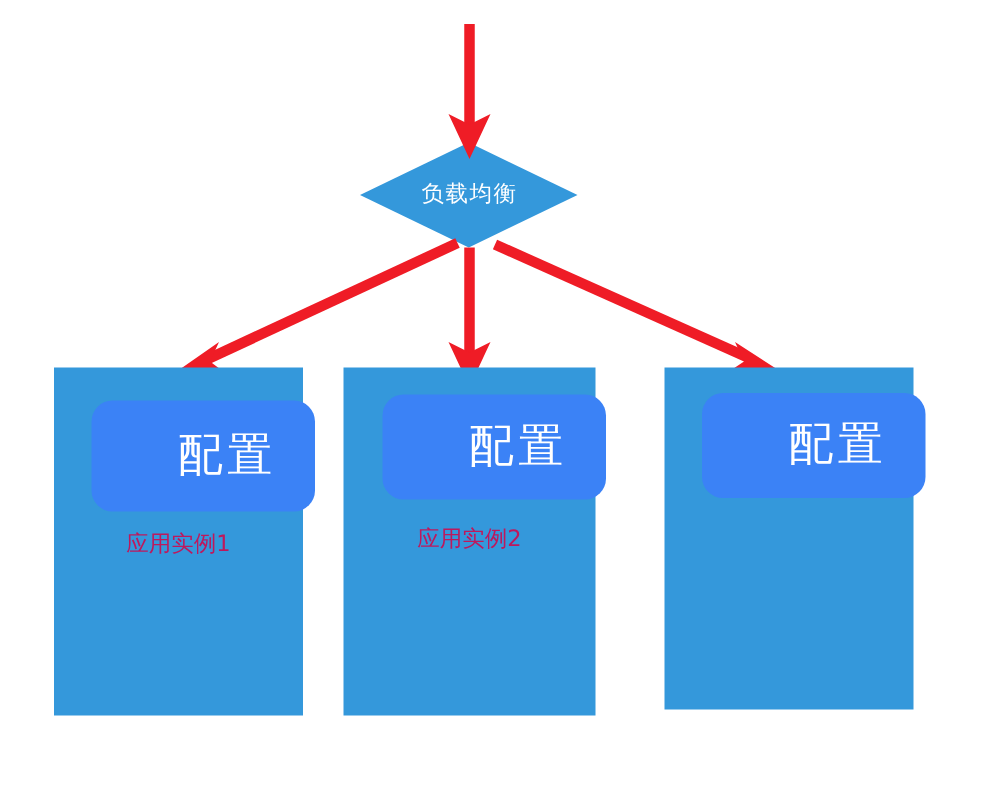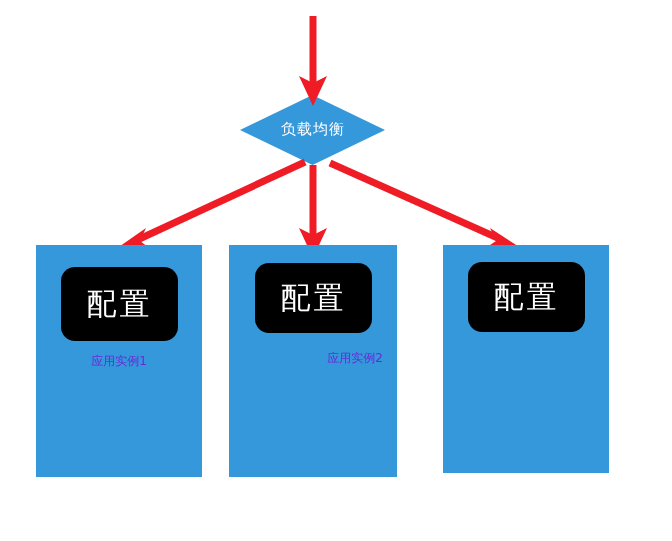--- a/index.html
+++ b/index.html
@@ -27,37 +27,38 @@
     top: 0;
     width: 672px;
     height: 541px;
   }
   .instance-box {
     position: absolute;
     background: #3498db;
   }
   .config-chip {
     position: absolute;
-    background: #000000;
+    background: #3b82f6;
     border-radius: 14px;
     display: flex;
     align-items: center;
     justify-content: center;
+    padding-left: 32px;
   }
   .config-chip-label {
     color: #ffffff;
     font-size: 30px;
     letter-spacing: 3px;
     line-height: 1;
     white-space: nowrap;
   }
   .instance-label {
     position: absolute;
-    color: #6d28d9;
-    font-size: 12px;
+    color: #be185d;
+    font-size: 15px;
     text-align: center;
     white-space: nowrap;
     line-height: 1;
   }
   .diamond-label {
     position: absolute;
     color: #ffffff;
     font-size: 15px;
     text-align: center;
     white-space: nowrap;
@@ -69,21 +70,21 @@
   #load-balancer-label { left: 240px; top: 122px; width: 146px; }
 
   
   #instance-box-1 { left: 36px; top: 245px; width: 166px; height: 232px; }
   #config-chip-1 { left: 61px; top: 267px; width: 117px; height: 74px; }
   #instance-label-1 { left: 36px; top: 355px; width: 166px; }
 
   
   #instance-box-2 { left: 229px; top: 245px; width: 168px; height: 232px; }
   #config-chip-2 { left: 255px; top: 263px; width: 117px; height: 70px; }
-  #instance-label-2 { left: 240px; top: 352px; width: 168px; padding-left: 31px; }
+  #instance-label-2 { left: 229px; top: 352px; width: 168px; }
 
   
   #instance-box-3 { left: 443px; top: 245px; width: 166px; height: 228px; }
   #config-chip-3 { left: 468px; top: 262px; width: 117px; height: 70px; }
   #instance-label-3 { left: 443px; top: 350px; width: 166px; }
 </style>
 </head>
 <body>
 
 <div id="diagram-canvas">

